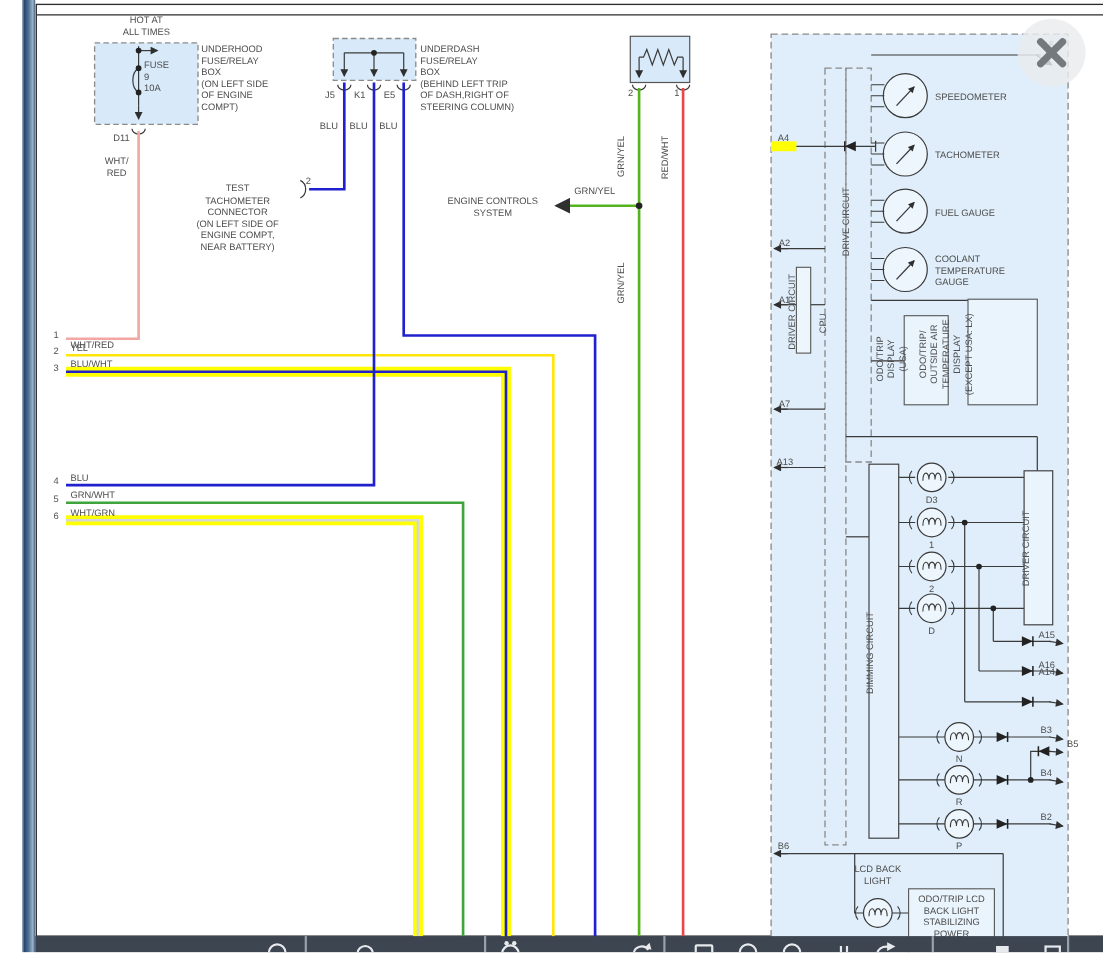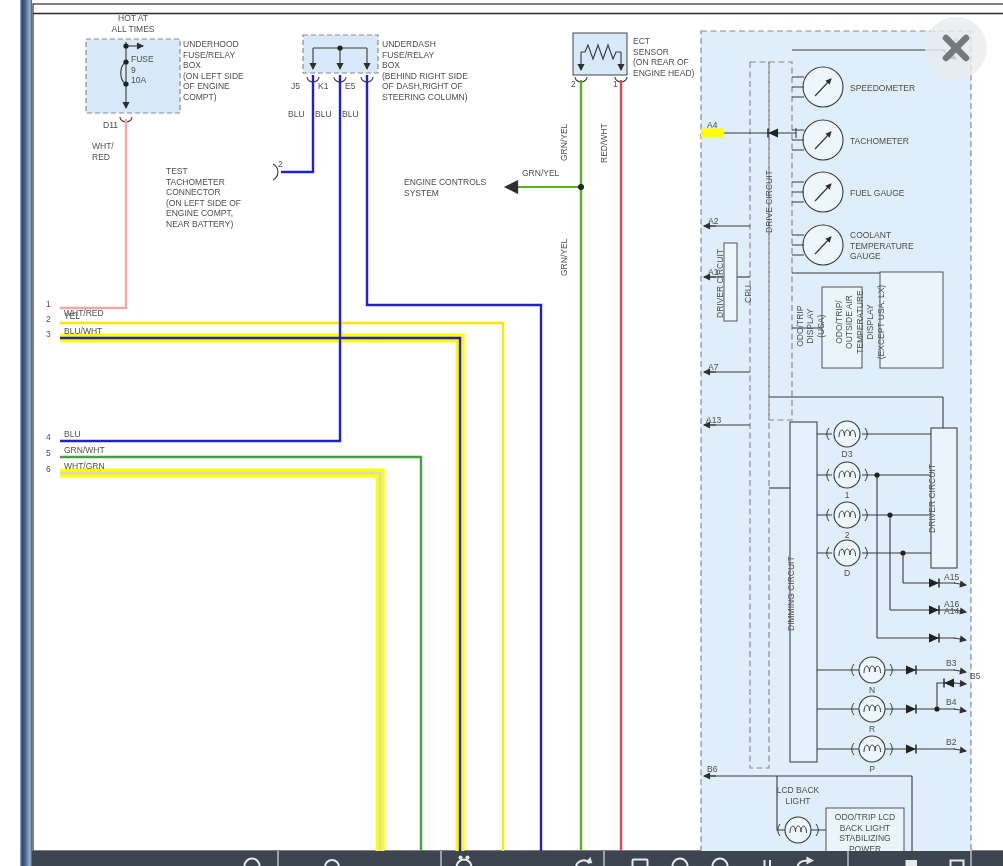--- a/index.html
+++ b/index.html
@@ -3,21 +3,21 @@
 <meta charset="utf-8">
 <style>
   html,body{margin:0;padding:0;background:#fff;}
   .stage{position:relative;width:1003px;height:866px;overflow:hidden;background:#fff;
          font-family:"Liberation Sans",sans-serif;margin-left:20px;}
   .bar{position:absolute;top:0;width:12px;height:866px;z-index:50;}
   .bar.left{left:0;background:linear-gradient(90deg,#a9b8c6 0%,#24476d 18%,#4f7096 50%,#9fb4c8 82%,#3f5d7d 100%);}
   .bar.right{right:0;background:linear-gradient(270deg,#a9b8c6 0%,#24476d 18%,#4f7096 50%,#9fb4c8 82%,#3f5d7d 100%);}
   svg.canvas{position:absolute;left:0;top:0;z-index:1;}
   .lb{position:absolute;font-size:8.5px;line-height:1.24;color:#4e4e4e;white-space:pre-line;z-index:2;}
-  .r{text-align:left}.c{text-align:center}
+  .r{text-align:center}.c{text-align:center}
   .v{position:absolute;font-size:8.5px;line-height:11px;height:11px;color:#4e4e4e;white-space:nowrap;
      transform-origin:0 100%;transform:rotate(-90deg);z-index:2;}
   .vml{position:absolute;font-size:8.5px;line-height:10.4px;color:#4e4e4e;white-space:pre-line;text-align:center;
      transform-origin:0 100%;transform:rotate(-90deg);z-index:2;}
   .close-btn{position:absolute;left:905px;top:17px;width:62px;height:62px;border-radius:50%;
      background:rgba(233,236,238,0.82);z-index:10;cursor:pointer;}
   .toolbar{position:absolute;left:12px;top:851px;width:976px;height:15px;background:#3d4551;z-index:20;overflow:hidden;}
   .sep{position:absolute;top:0;width:2px;height:15px;background:#99a1ac;}
   .tb-icon{position:absolute;top:1px;width:24px;height:14px;display:block;}
   .tb-icon svg{display:block}
@@ -208,40 +208,36 @@
 COMPT)</div>
 <div class="lb" style="left:111px;top:54px;width:32px">FUSE
 9
 10A</div>
 <div class="lb" style="left:83px;top:120px;width:24px">D11</div>
 <div class="lb r" style="left:72px;top:141px;width:28px">WHT/
 RED</div>
 <div class="lb" style="left:362px;top:39px;width:125px">UNDERDASH
 FUSE/RELAY
 BOX
-(BEHIND RIGHT SIDE
+(BEHIND LEFT TRIP
 OF DASH,RIGHT OF
 STEERING COLUMN)</div>
 <div class="lb r" style="left:271px;top:81px;width:18px">J5</div>
 <div class="lb r" style="left:298px;top:81px;width:18px">K1</div>
 <div class="lb r" style="left:325px;top:81px;width:18px">E5</div>
 <div class="lb r" style="left:268px;top:109px;width:22px">BLU</div>
 <div class="lb r" style="left:295px;top:109px;width:22px">BLU</div>
 <div class="lb r" style="left:322px;top:109px;width:22px">BLU</div>
 <div class="lb r" style="left:146px;top:166px;width:100px">TEST
 TACHOMETER
 CONNECTOR
 (ON LEFT SIDE OF
 ENGINE COMPT,
 NEAR BATTERY)</div>
 <div class="lb" style="left:258px;top:159px;width:12px">2</div>
-<div class="lb" style="left:613px;top:36px;width:92px">ECT
-SENSOR
-(ON REAR OF
-ENGINE HEAD)</div>
 <div class="lb" style="left:551px;top:79px;width:12px">2</div>
 <div class="lb" style="left:593px;top:79px;width:12px">1</div>
 <div class="lb r" style="left:384px;top:177px;width:88px">ENGINE CONTROLS
 SYSTEM</div>
 <div class="lb" style="left:502px;top:168px;width:48px">GRN/YEL</div>
 
 <div class="lb r" style="left:26px;top:299px;width:10px">1</div>
 <div class="lb" style="left:44px;top:308px;width:60px">WHT/RED</div>
 <div class="lb r" style="left:26px;top:314px;width:10px">2</div>
 <div class="lb" style="left:44px;top:311px;width:60px">YEL</div>

